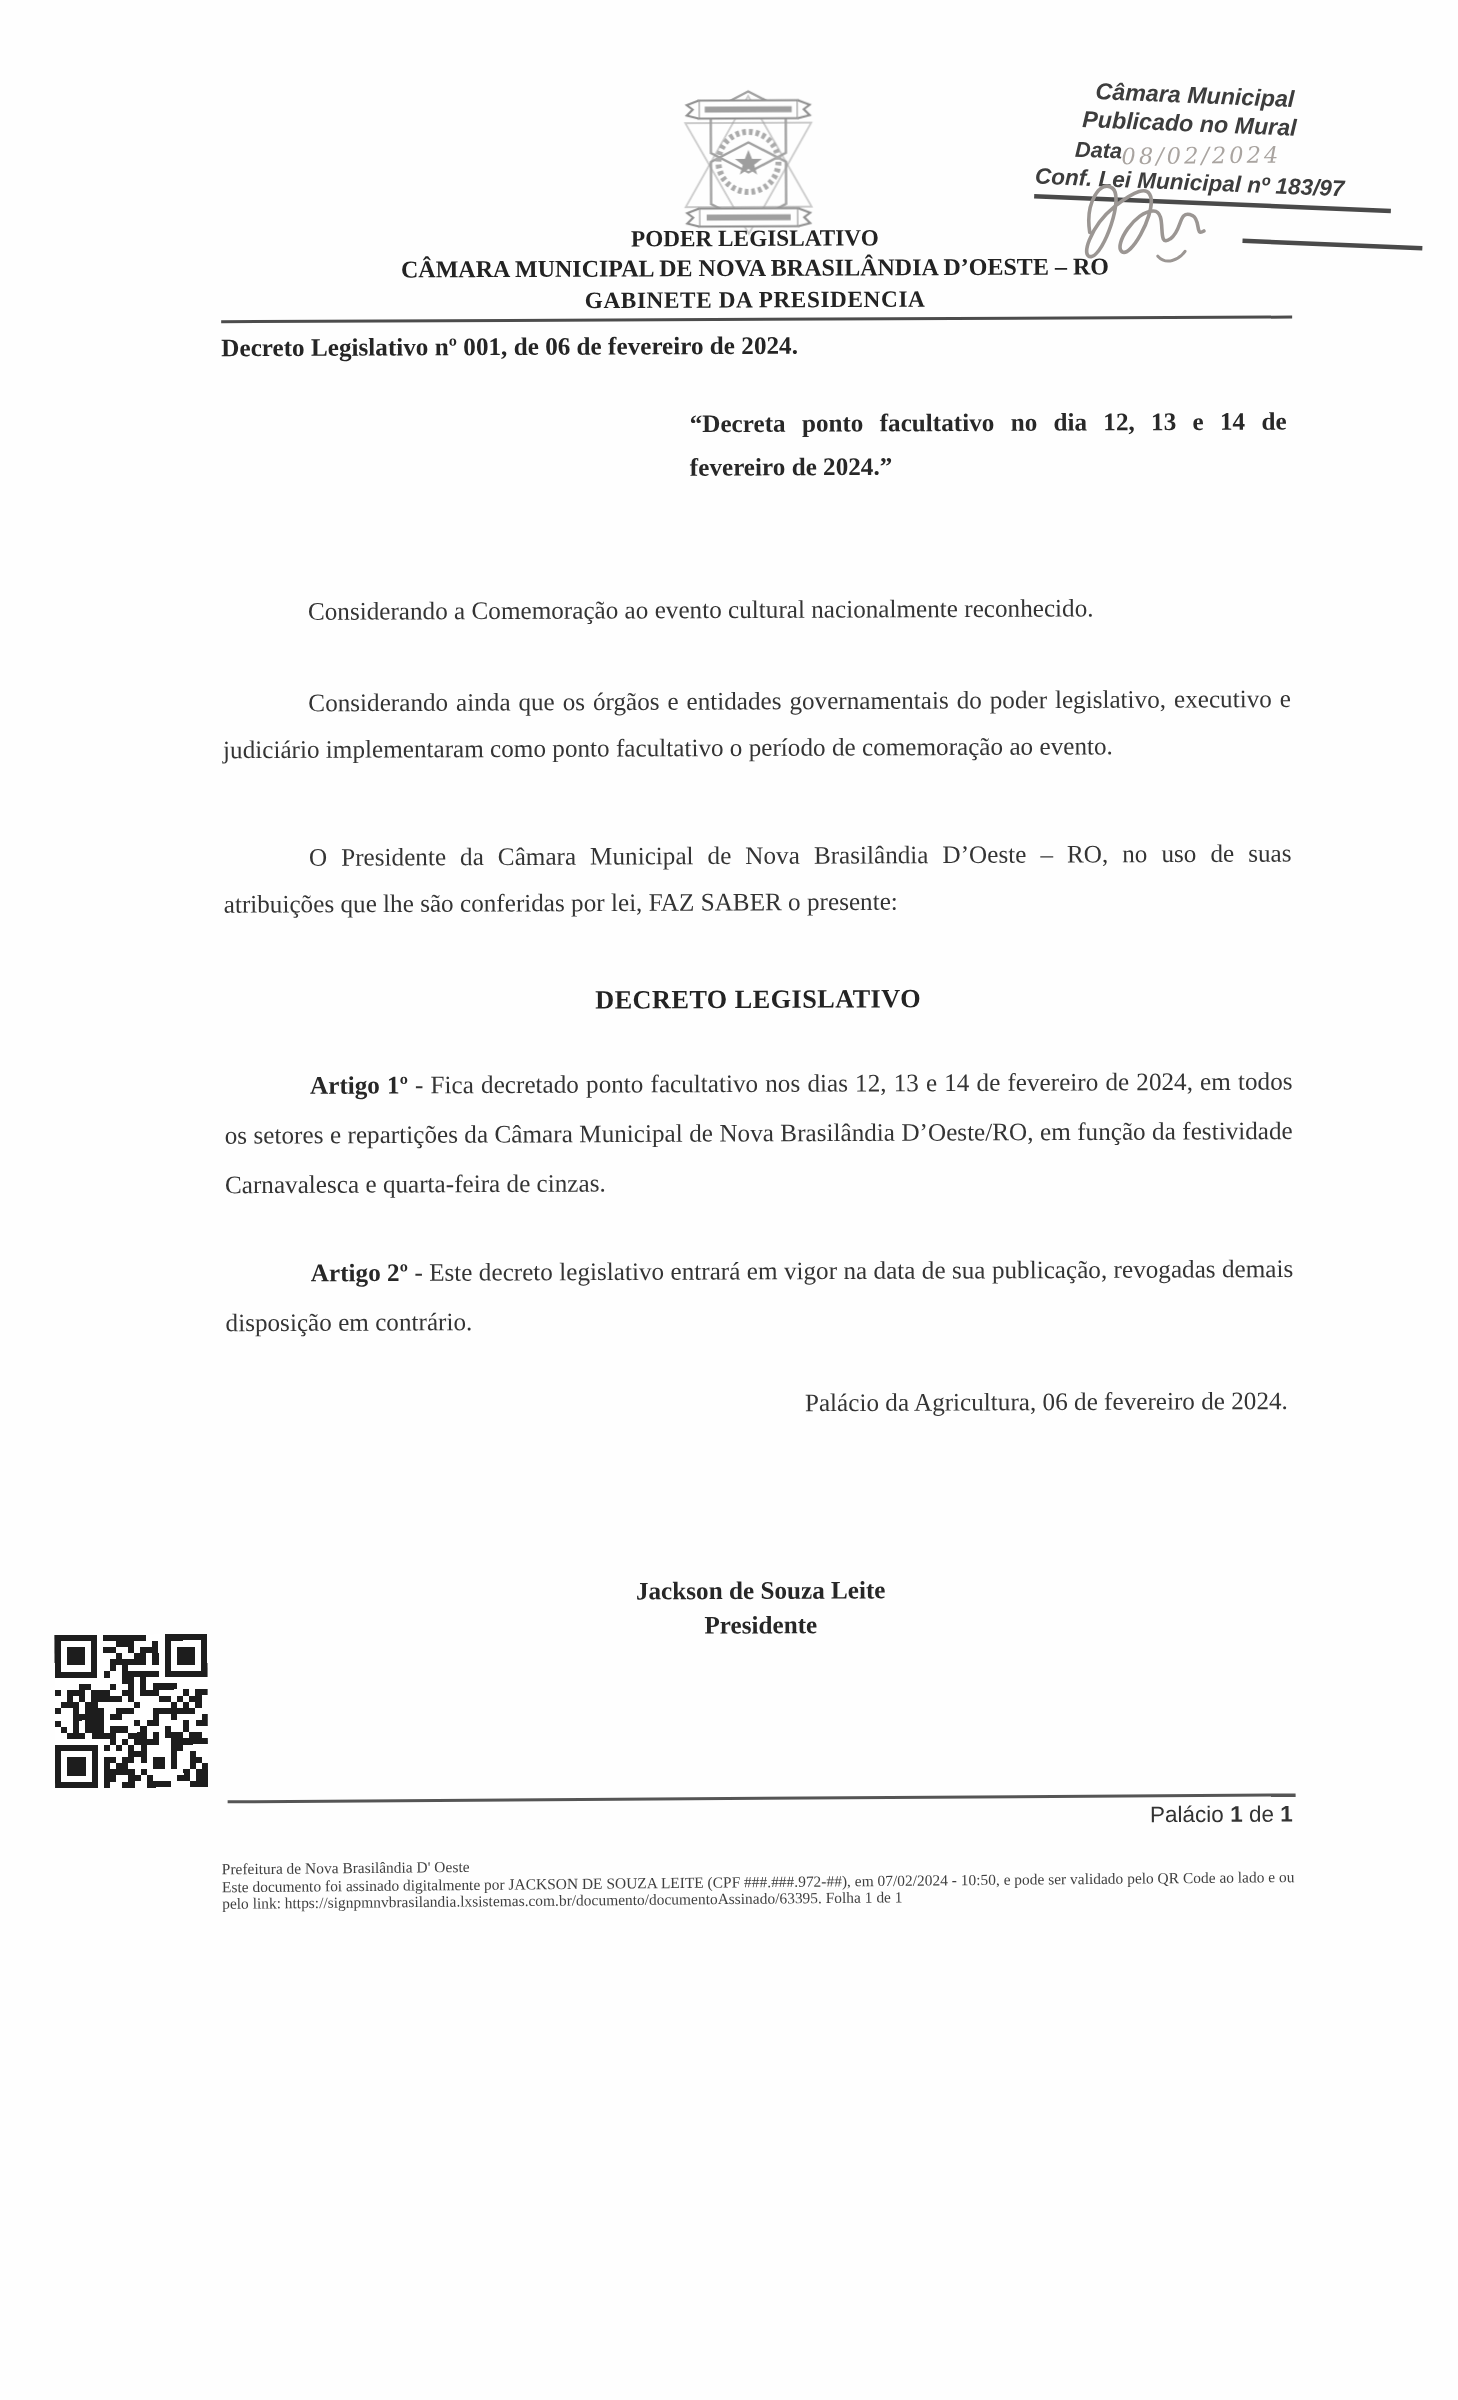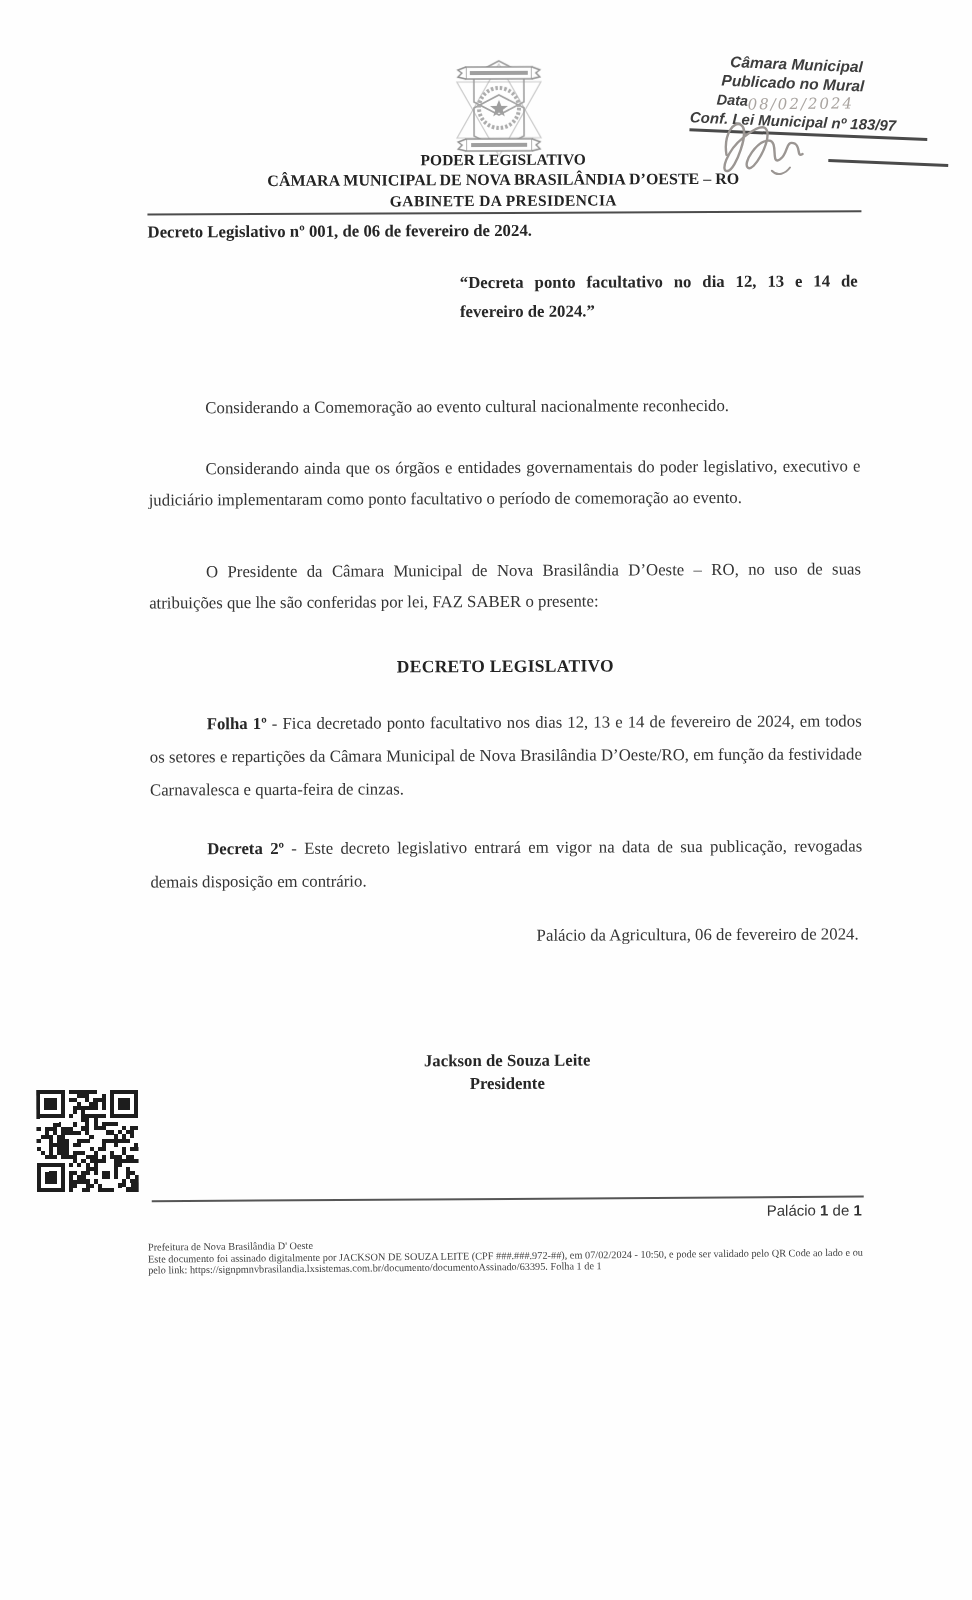--- a/index.html
+++ b/index.html
@@ -244,22 +244,22 @@
       <div class="doc-title">Decreto Legislativo nº 001, de 06 de fevereiro de 2024.</div>
 
       <div class="epigraph">“Decreta ponto facultativo no dia 12, 13 e 14 de fevereiro de 2024.”</div>
 
       <p class="para p1">Considerando a Comemoração ao evento cultural nacionalmente reconhecido.</p>
       <p class="para p2">Considerando ainda que os órgãos e entidades governamentais do poder legislativo, executivo e judiciário implementaram como ponto facultativo o período de comemoração ao evento.</p>
       <p class="para p3">O Presidente da Câmara Municipal de Nova Brasilândia D’Oeste – RO, no uso de suas atribuições que lhe são conferidas por lei, FAZ SABER o presente:</p>
 
       <div class="decree-heading">DECRETO LEGISLATIVO</div>
 
-      <p class="article a1"><b>Folha 1º</b><span> - Fica decretado ponto facultativo nos dias 12, 13 e 14 de fevereiro de 2024, em todos os setores e repartições da Câmara Municipal de Nova Brasilândia D’Oeste/RO, em função da festividade Carnavalesca e quarta-feira de cinzas.</span></p>
-      <p class="article a2"><b>Decreta 2º</b><span> - Este decreto legislativo entrará em vigor na data de sua publicação, revogadas demais disposição em contrário.</span></p>
+      <p class="article a1"><b>Artigo 1º</b><span> - Fica decretado ponto facultativo nos dias 12, 13 e 14 de fevereiro de 2024, em todos os setores e repartições da Câmara Municipal de Nova Brasilândia D’Oeste/RO, em função da festividade Carnavalesca e quarta-feira de cinzas.</span></p>
+      <p class="article a2"><b>Artigo 2º</b><span> - Este decreto legislativo entrará em vigor na data de sua publicação, revogadas demais disposição em contrário.</span></p>
 
       <div class="dateline">Palácio da Agricultura, 06 de fevereiro de 2024.</div>
 
       <div class="sig-block">
         <div>Jackson de Souza Leite</div>
         <div>Presidente</div>
       </div>
     </div>
 
     <svg class="qr" viewBox="0 0 25 25" shape-rendering="crispEdges">

